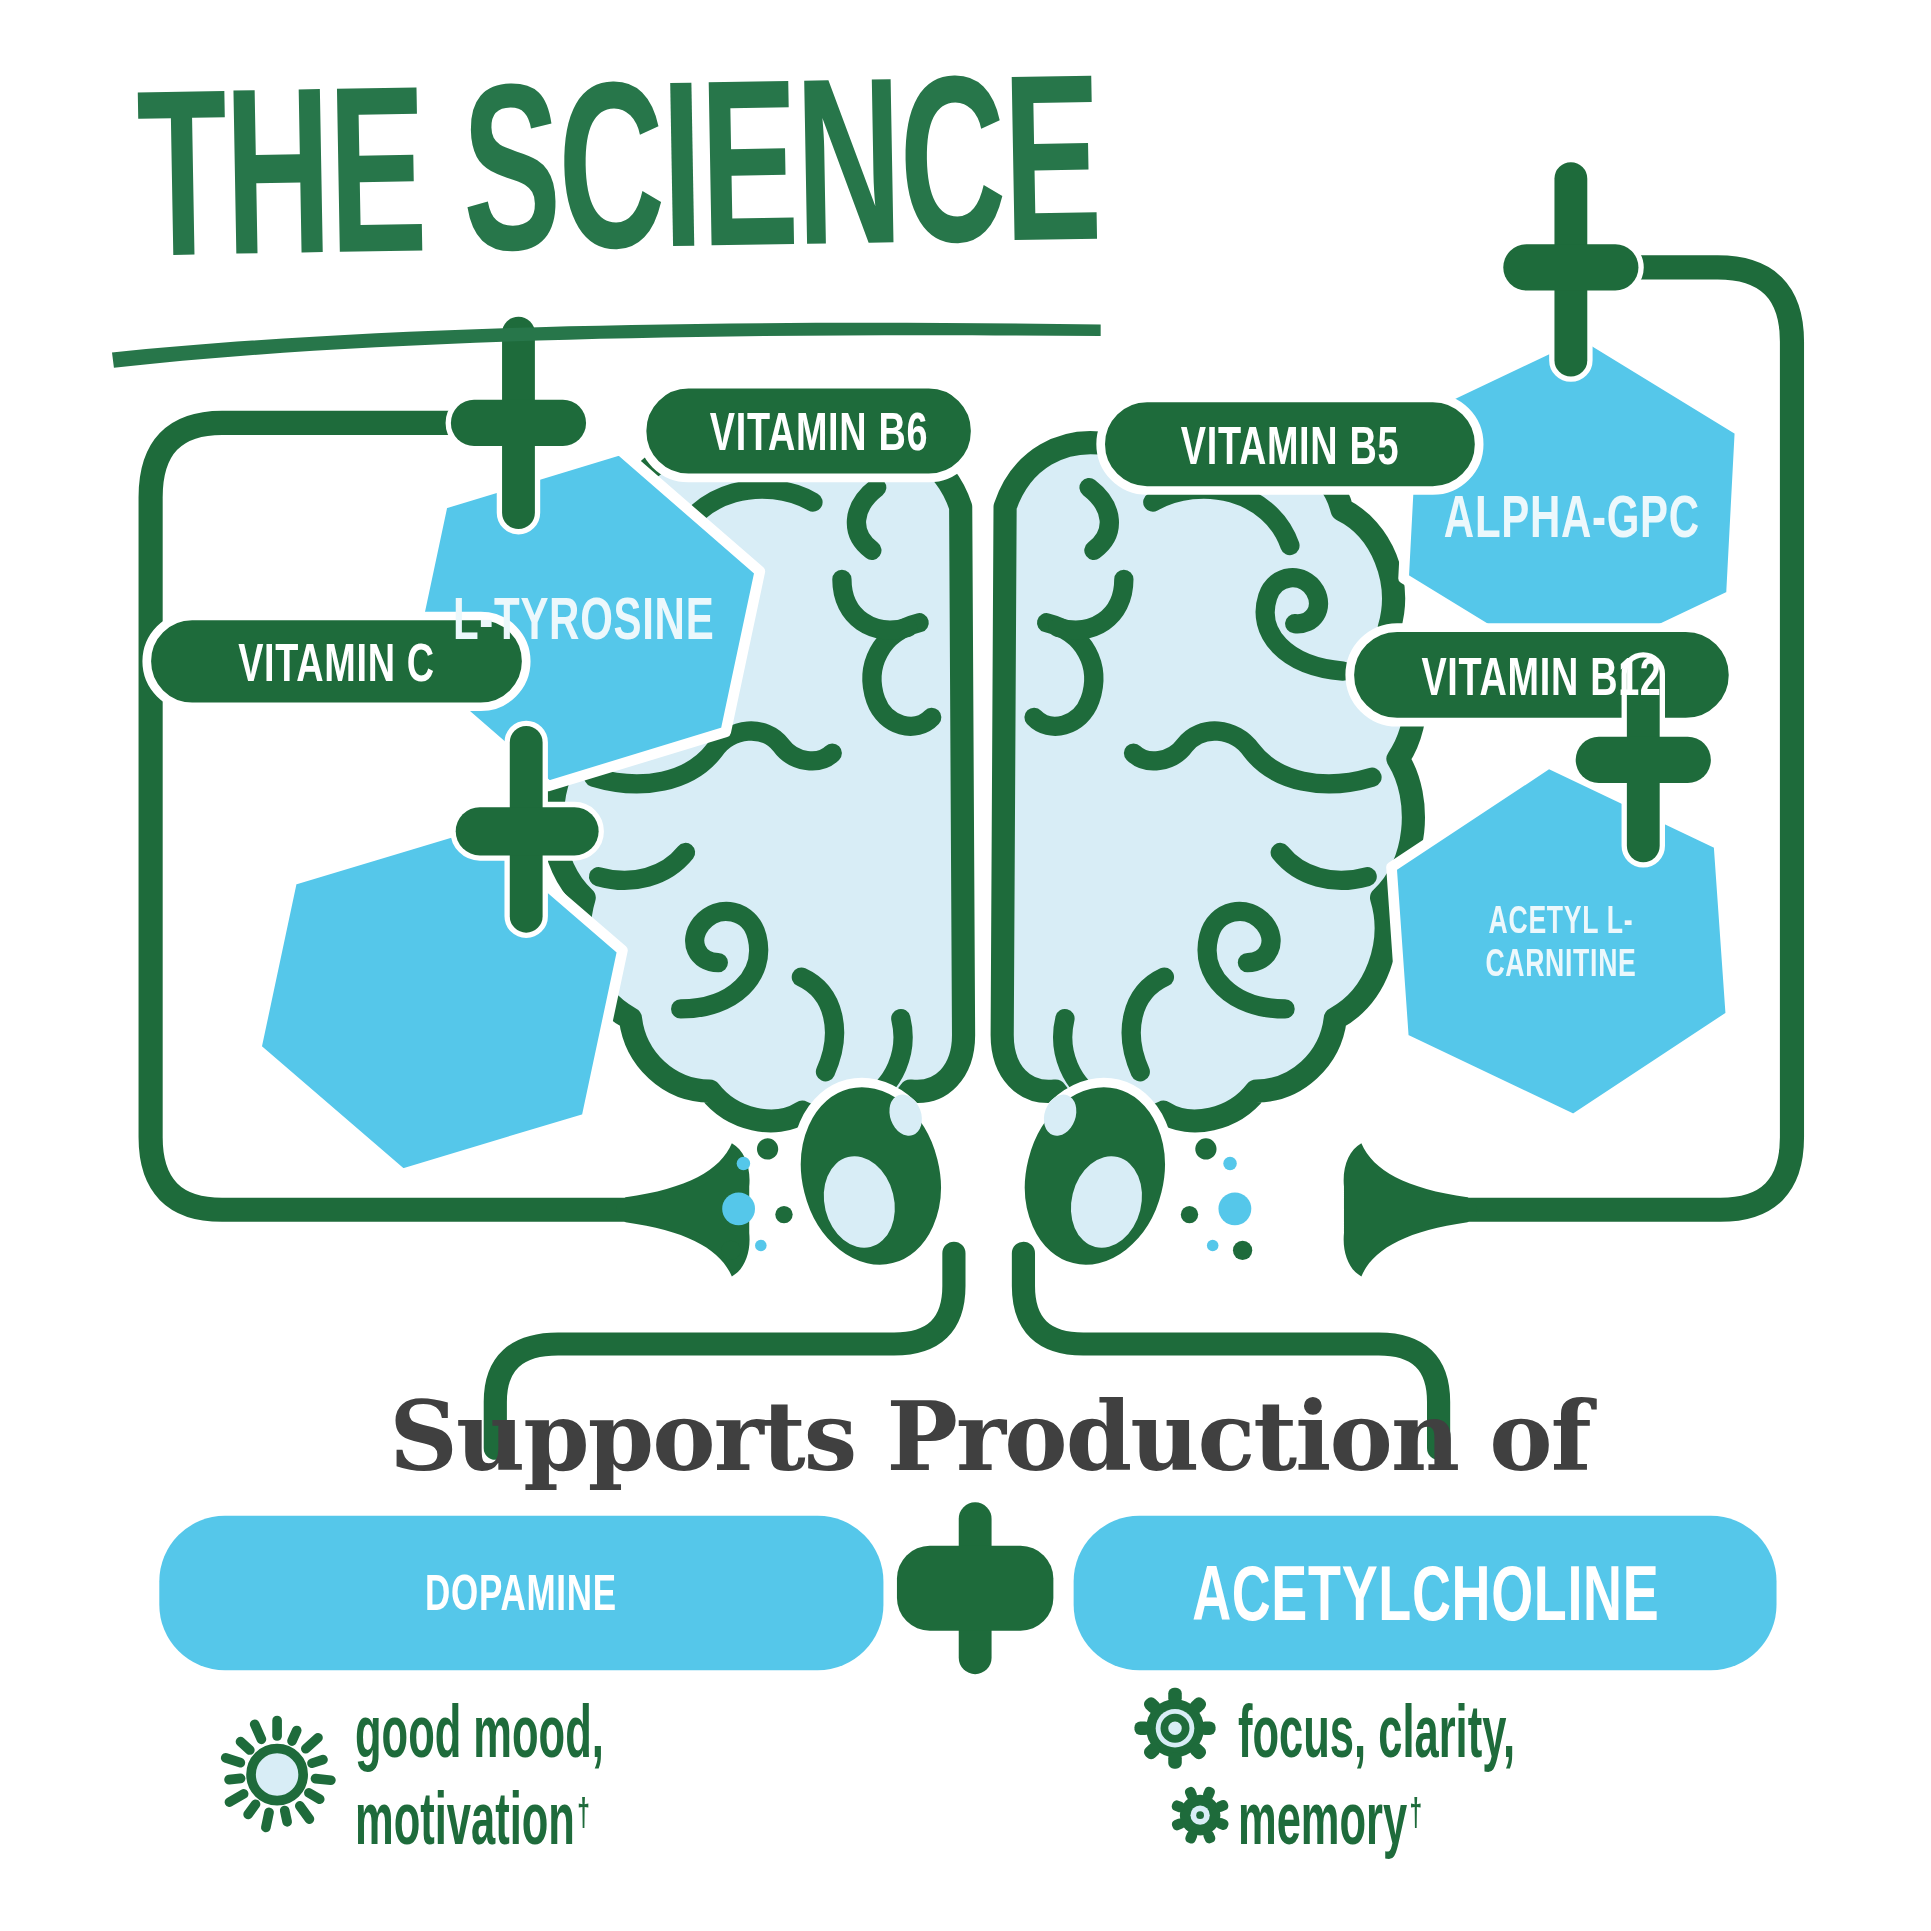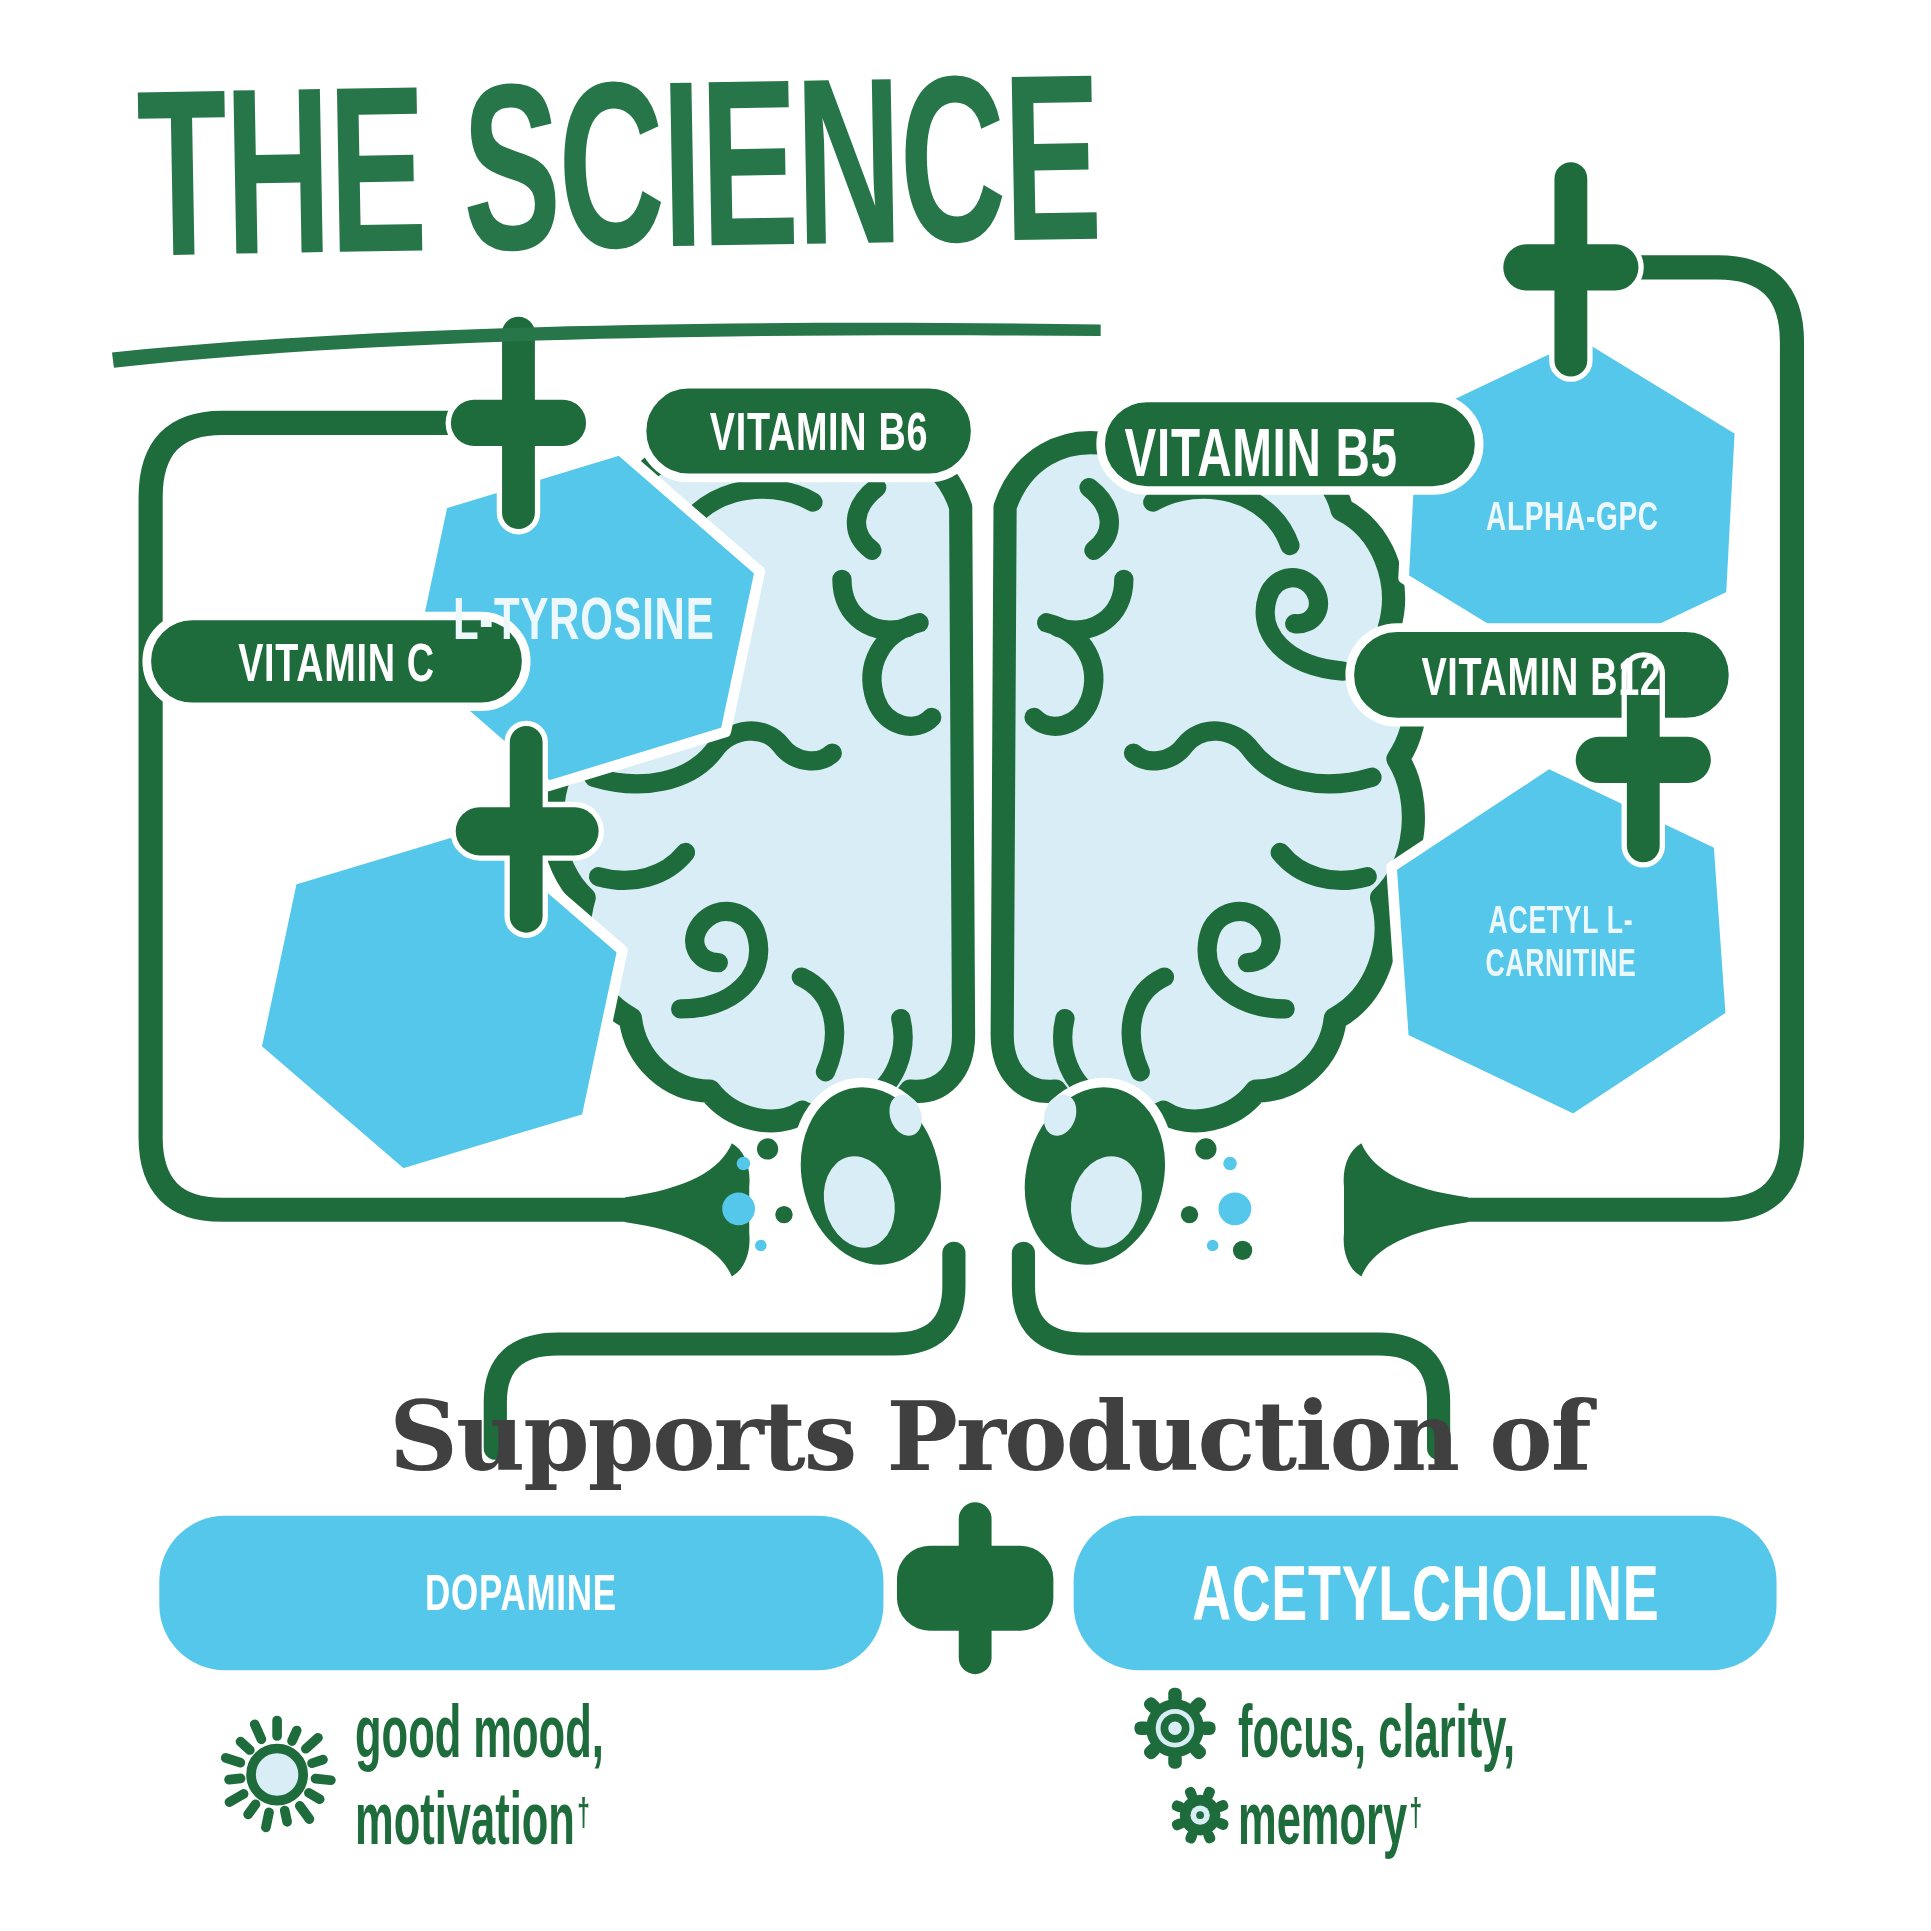--- a/index.html
+++ b/index.html
@@ -221,34 +221,34 @@
   </g>
 </svg>
 
 <div id="title">
       <span>THE SCIENCE</span>
     </div>
 
 <div class="lbl whitetxt" style="left:642px;top:384px;width:333px;height:94px;font-size:54px;justify-content:flex-end;">
   <span>VITAMIN B6</span>
 </div>
-<div class="lbl whitetxt" style="left:1072px;top:398px;width:378px;height:93px;font-size:68px;align-items:flex-end;">
+<div class="lbl whitetxt" style="left:1101px;top:398px;width:378px;height:93px;font-size:54px;">
   <span>VITAMIN B5</span>
 </div>
 <div class="lbl whitetxt" style="left:147px;top:616px;width:379px;height:91px;font-size:54px;">
   <span>VITAMIN C</span>
 </div>
 <div class="lbl whitetxt" style="left:1350px;top:628px;width:383px;height:95px;font-size:54px;">
   <span>VITAMIN B12</span>
 </div>
 
 <div class="lbl hextxt" style="left:422px;top:446px;width:324px;height:344px;font-size:60px;">
   <span>L-TYROSINE</span>
 </div>
-<div class="lbl hextxt" style="left:1408px;top:357px;width:328px;height:319px;font-size:40px;">
+<div class="lbl hextxt" style="left:1408px;top:357px;width:328px;height:319px;font-size:60px;">
   <span>ALPHA-GPC</span>
 </div>
 <div class="lbl hextxt" style="left:1397px;top:763px;width:328px;height:357px;font-size:38px;">
   <div class="stack">
     <div>ACETYL L-</div>
     <div>CARNITINE</div>
   </div>
 </div>
 
 <div id="caption">

